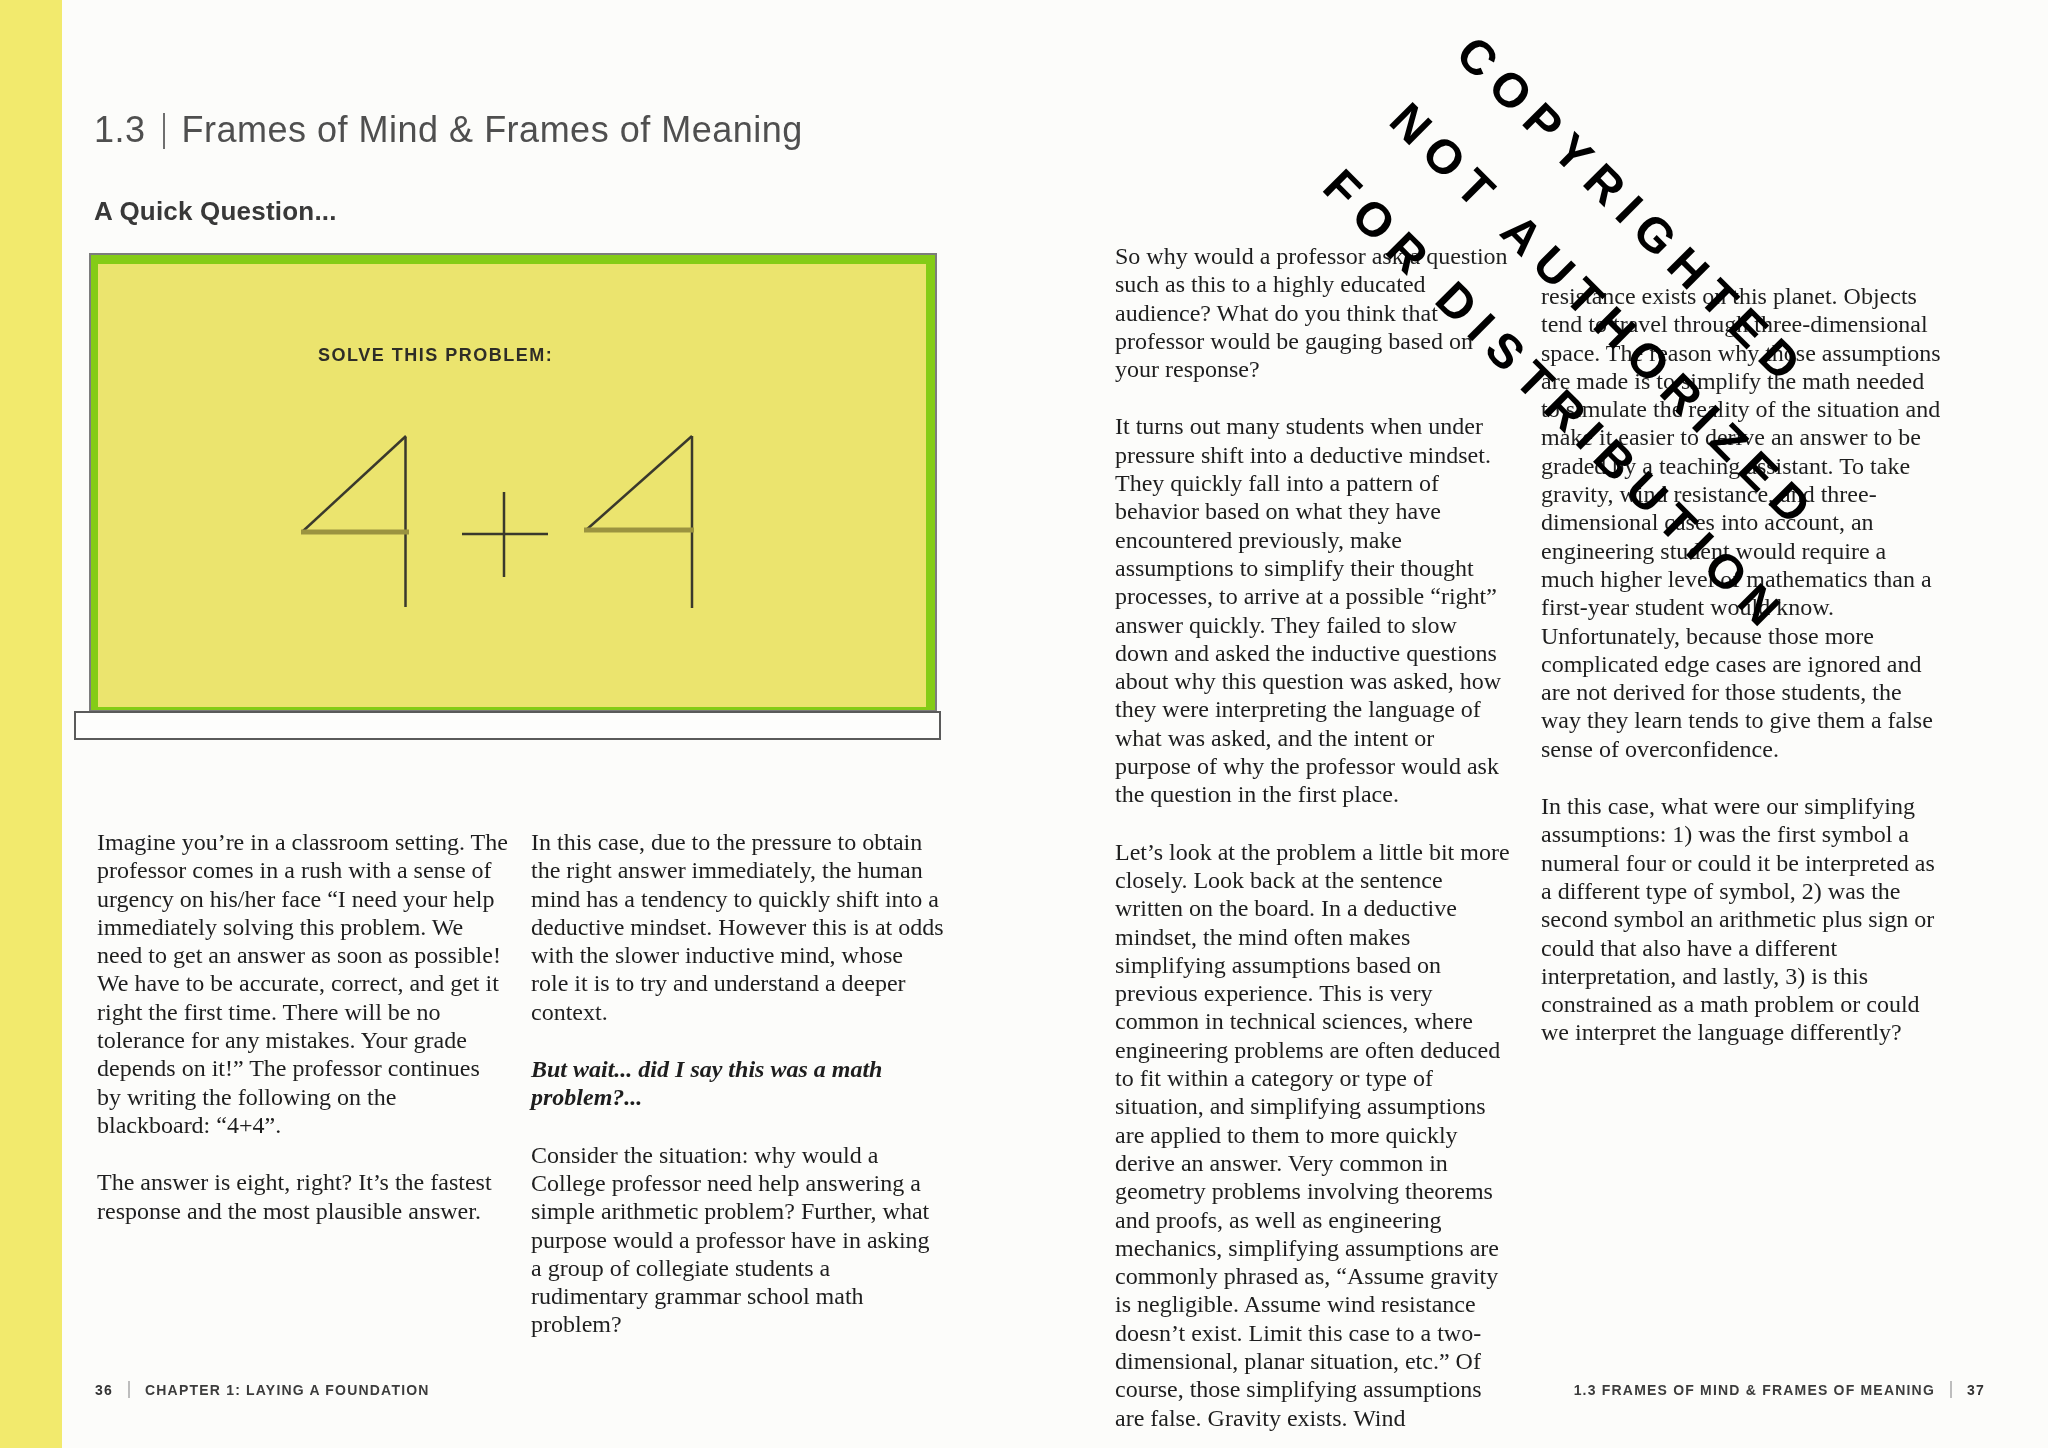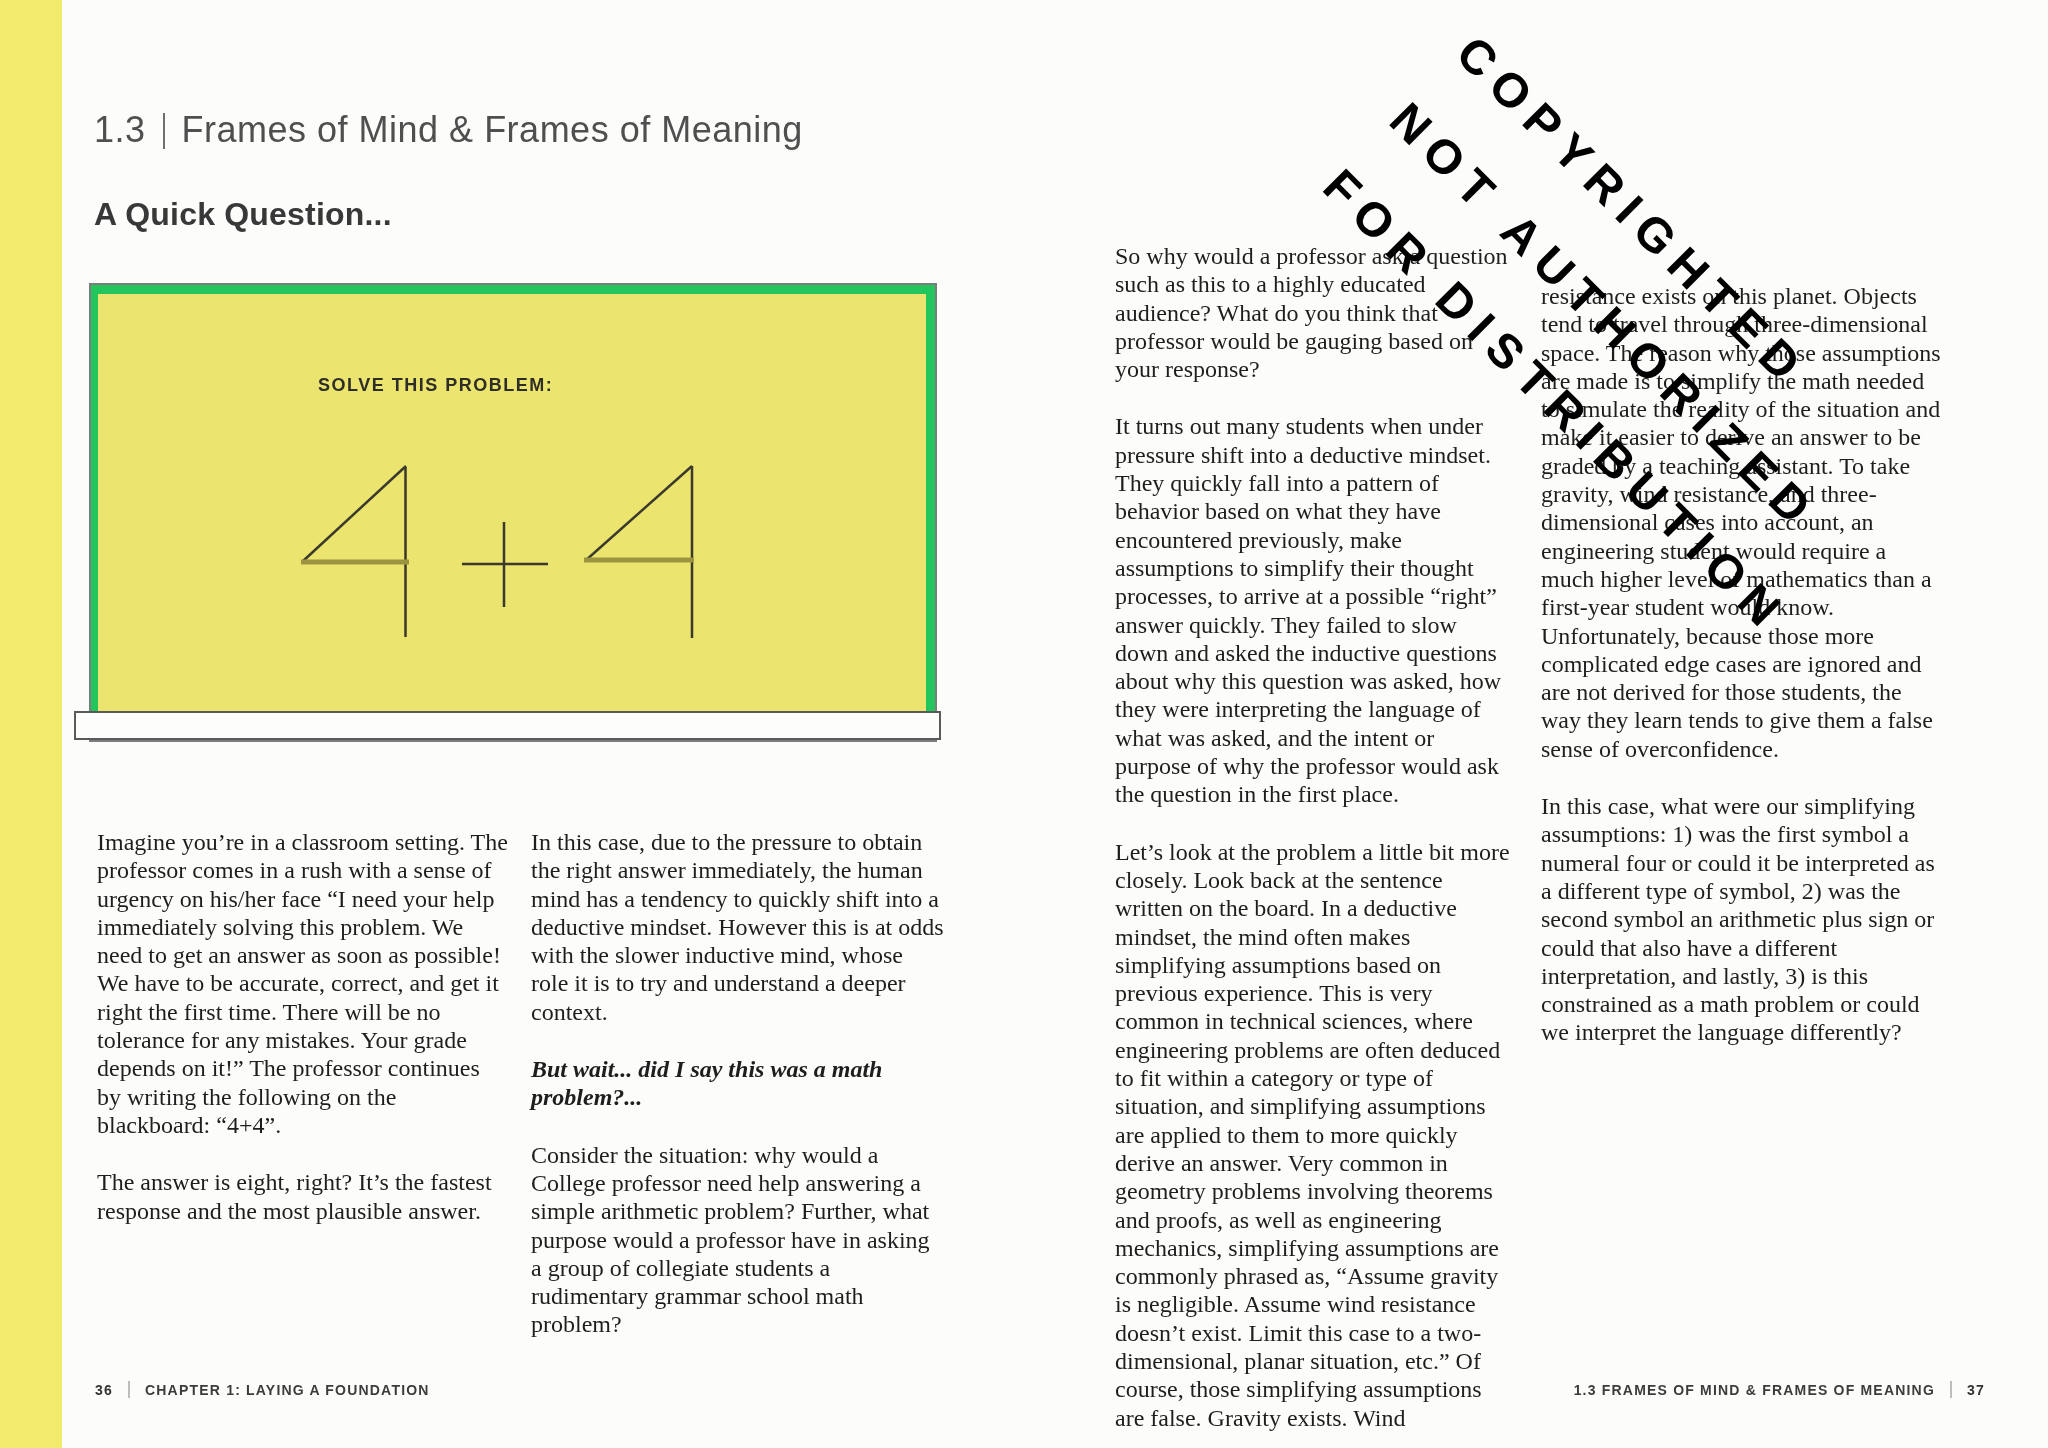--- a/index.html
+++ b/index.html
@@ -18,27 +18,27 @@
     font-size:36px;line-height:44px;font-weight:400;color:#4f4f4f;letter-spacing:.5px;
     white-space:nowrap;
   }
   .title-divider{
     display:inline-block;width:2px;height:36px;background:#6f6f6f;
     margin:0 17px;vertical-align:-7px;
   }
   .subheading{
     position:absolute;left:94px;top:196px;
     font-family:"Liberation Sans",sans-serif;
-    font-size:32px;font-weight:700;color:#383838;letter-spacing:.2px;
+    font-size:26px;font-weight:700;color:#383838;letter-spacing:.2px;
   }
 
   
   .board{
     position:absolute;left:89px;top:253px;width:848px;height:459px;
-    background:#22c55e;border:2px solid #7c7c7c;box-sizing:border-box;margin-top:30px;
+    background:#84cc16;border:2px solid #7c7c7c;box-sizing:border-box;
   }
   .board-surface{
     position:absolute;left:7px;top:9px;right:9px;bottom:3px;background:#ebe46e;
   }
   .board-label{
     position:absolute;left:227px;top:90px;
     font-family:"Liberation Sans",sans-serif;
     font-size:18px;font-weight:700;letter-spacing:1.5px;color:#2e2d27;white-space:nowrap;
   }
   .chalk{position:absolute;left:0;top:0;}

